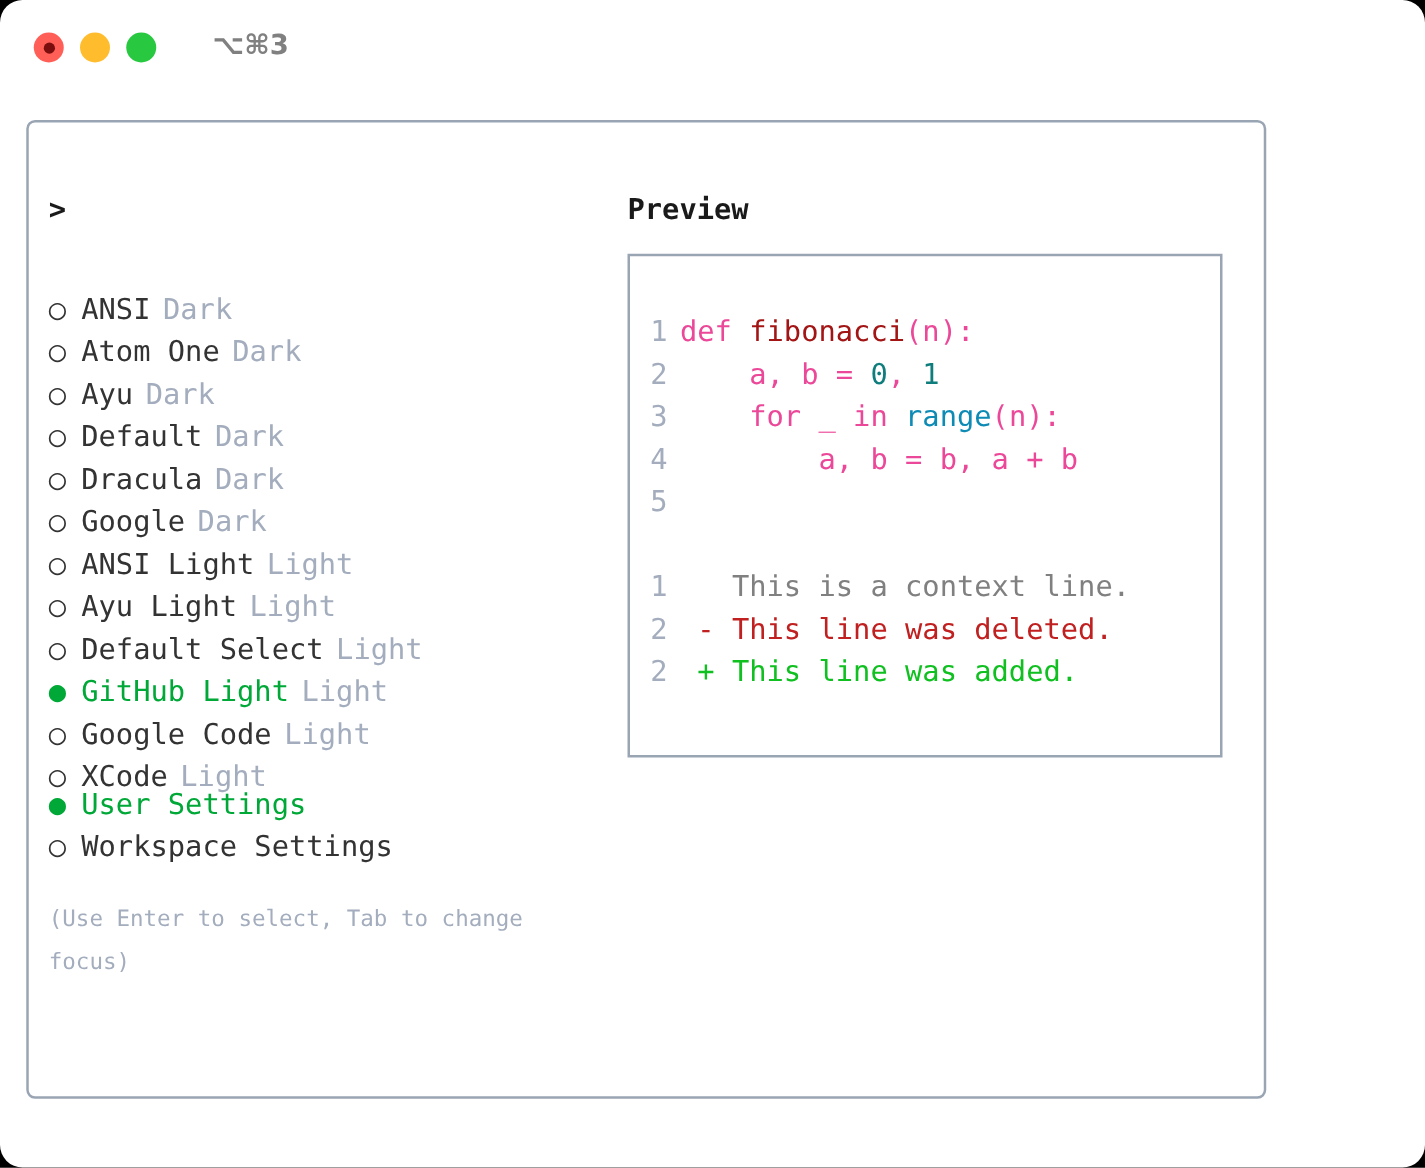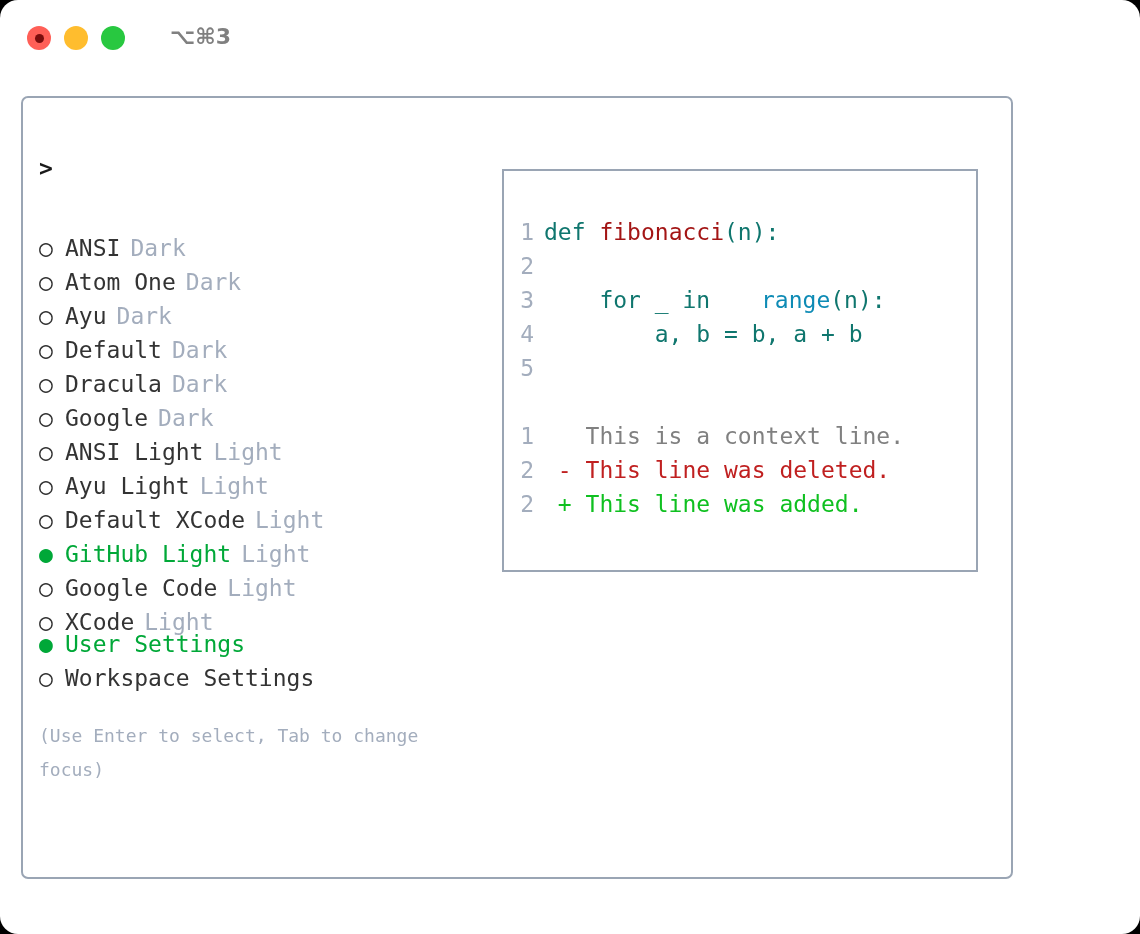--- a/index.html
+++ b/index.html
@@ -178,22 +178,22 @@
     flex: 0 0 40px;
     text-align: right;
     color: #a3adbd;
     padding-right: 10px;
     box-sizing: border-box;
   }
   .code-text { color: #3a3a3a; white-space: pre; }
 
   .tok-fn   { color: #a31515; }
   .tok-num  { color: #107d7d; }
-  .tok-kw   { color: #0e8bb5; margin-left: 37px; }
-  .tok-plain{ color: #0f766e; }
+  .tok-kw   { color: #0e8bb5; }
+  .tok-plain{ color: #ec4899; }
   .tok-ctx  { color: #808080; }
   .tok-del  { color: #c02020; }
   .tok-add  { color: #0fc020; }
 
   .code-gap { height: 34px; }
 </style>
 </head>
 <body>
 
 <div class="window">
@@ -251,21 +251,21 @@
             <span class="label">ANSI Light</span>
             <span class="variant">Light</span>
           </div>
           <div class="row">
             <span class="bullet">○</span>
             <span class="label">Ayu Light</span>
             <span class="variant">Light</span>
           </div>
           <div class="row">
             <span class="bullet">○</span>
-            <span class="label">Default XCode</span>
+            <span class="label">Default Select</span>
             <span class="variant">Light</span>
           </div>
           <div class="row selected">
             <span class="bullet">●</span>
             <span class="label">GitHub Light</span>
             <span class="variant">Light</span>
           </div>
           <div class="row">
             <span class="bullet">○</span>
             <span class="label">Google Code</span>
@@ -289,24 +289,25 @@
           <div class="row">
             <span class="bullet">○</span>
             <span class="label">Workspace Settings</span>
           </div>
         </div>
 
       <div class="hint">(Use Enter to select, Tab to change focus)</div>
     </div>
 
     <div class="right-col">
+      <div class="preview-title">Preview</div>
       <div class="preview-box">
         <div id="code-rows">
             <div class="code-line"><span class="lineno">1</span><span class="code-text"><span class="tok-plain">def </span><span class="tok-fn">fibonacci</span><span class="tok-plain">(n):</span></span></div>
-            <div class="code-line"><span class="lineno">2</span></div>
+            <div class="code-line"><span class="lineno">2</span><span class="code-text"><span class="tok-plain">    a, b = </span><span class="tok-num">0</span><span class="tok-plain">, </span><span class="tok-num">1</span></span></div>
             <div class="code-line"><span class="lineno">3</span><span class="code-text"><span class="tok-plain">    for _ in </span><span class="tok-kw">range</span><span class="tok-plain">(n):</span></span></div>
             <div class="code-line"><span class="lineno">4</span><span class="code-text"><span class="tok-plain">        a, b = b, a + b</span></span></div>
             <div class="code-line"><span class="lineno">5</span></div>
           </div>
         <div class="code-gap"></div>
         <div id="diff-rows">
             <div class="code-line"><span class="lineno">1</span><span class="code-text"><span class="tok-ctx">   This is a context line.</span></span></div>
             <div class="code-line"><span class="lineno">2</span><span class="code-text"><span class="tok-del"> - This line was deleted.</span></span></div>
             <div class="code-line"><span class="lineno">2</span><span class="code-text"><span class="tok-add"> + This line was added.</span></span></div>
           </div>

